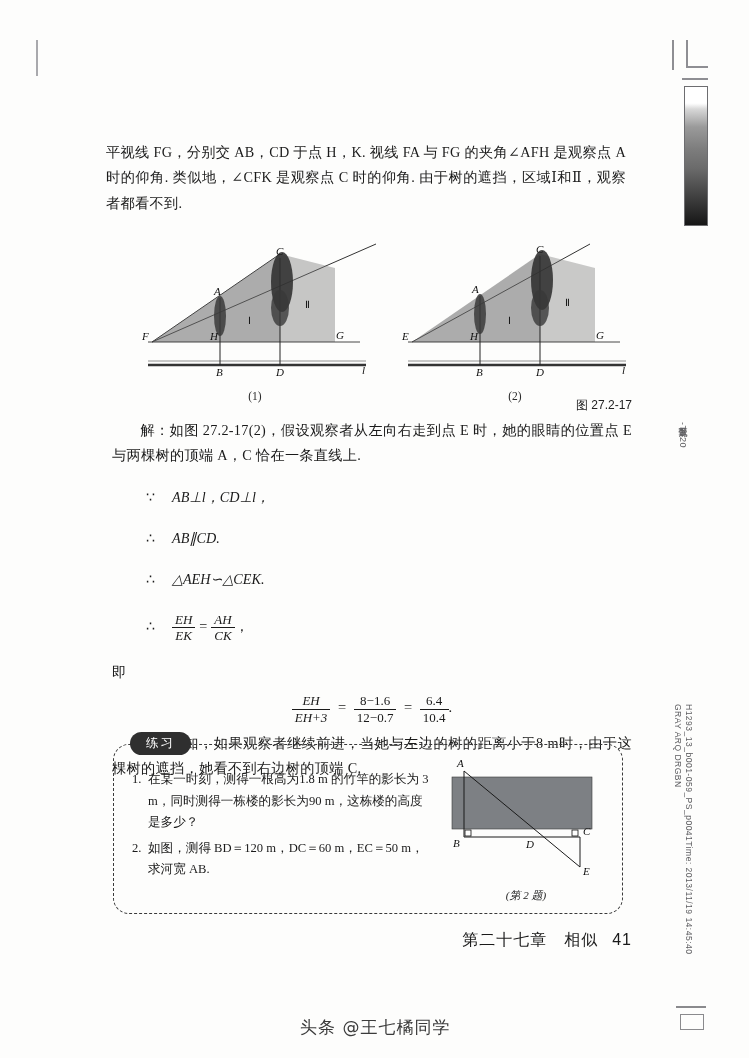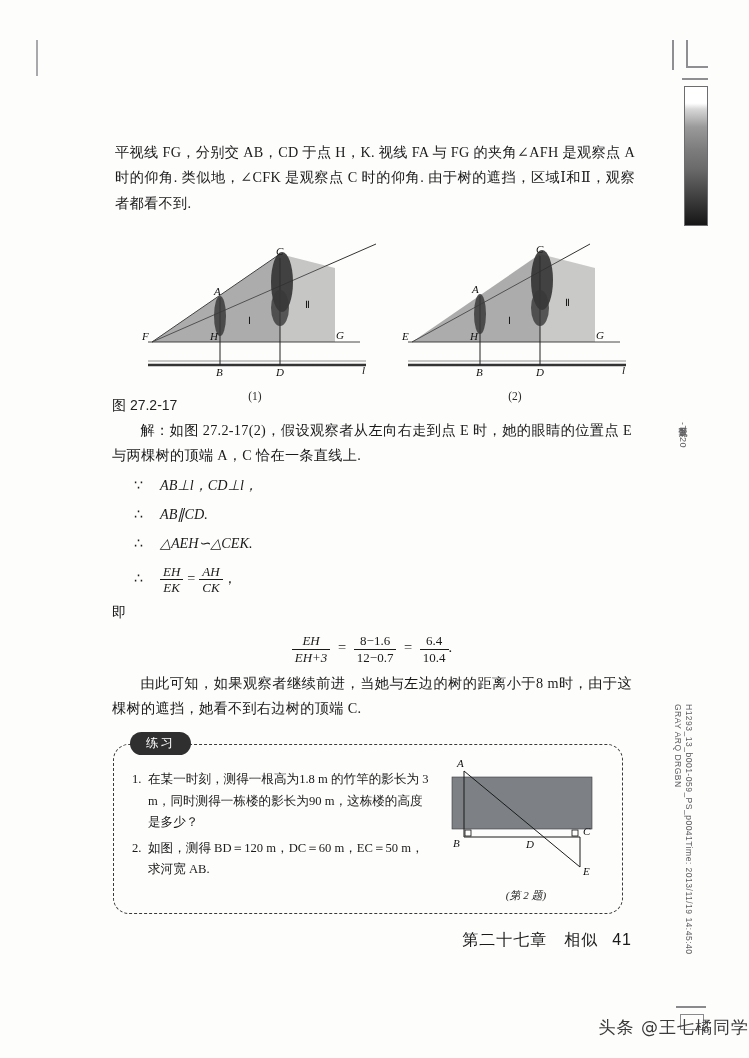--- a/index.html
+++ b/index.html
@@ -39,53 +39,53 @@
     font-family:"Liberation Sans","DejaVu Sans",sans-serif;
     color:#5d5d60;
     white-space:nowrap;
     letter-spacing:.5px;
   }
   .v-book{left:676px;top:420px;font-size:9px;}
   .v-meta1{left:684px;top:704px;font-size:8.5px;}
   .v-meta2{left:673px;top:704px;font-size:8.5px;}
 
   
-  .col{position:absolute;left:115px;top:140px;width:520px;}
+  .col{position:absolute;left:106px;top:140px;width:520px;}
   p.para{
     margin:0 0 1px 0;
     font-size:14.2px;
     line-height:25.4px;
     text-align:justify;
     letter-spacing:.3px;
   }
   p.indent{text-indent:2em;}
   .it{font-style:italic;font-family:"Liberation Serif",serif;}
 
   
   .figrow{position:absolute;left:112px;top:238px;width:520px;height:150px;}
   .figbox{position:absolute;top:0;width:250px;height:150px;}
   .fig1{left:18px;}
   .fig2{left:278px;}
   .figcap{
     position:absolute;bottom:-14px;width:100%;text-align:center;
     font-size:11.5px;color:#2a2a2a;
   }
   .figtitle{
-    position:absolute;left:112px;top:397px;width:520px;text-align:left;
-    font-size:14px;font-family:"Liberation Sans",sans-serif;color:#222;
+    position:absolute;left:112px;top:397px;width:520px;text-align:right;
+    font-size:12px;font-family:"Liberation Sans",sans-serif;color:#222;
   }
 
   
   .mathline{
     text-align:center;font-size:14.5px;margin:4px 0;
   }
   .frac{display:inline-block;vertical-align:middle;text-align:center;font-size:13px;line-height:1.18;}
   .frac .num{display:block;padding:0 3px;border-bottom:1px solid #1a1a1a;}
   .frac .den{display:block;padding:0 3px;}
-  .stepline{font-size:14.2px;line-height:25px;margin:4px;padding-left:18px;}
+  .stepline{font-size:14.2px;line-height:25px;margin:16px;padding-left:18px;}
   .sym{display:inline-block;width:26px;}
 
   
   .exbox{
     position:absolute;left:113px;top:744px;width:508px;height:168px;
     border:1.5px dashed #3a3a3a;border-radius:16px;
   }
   .extag{
     position:absolute;left:16px;top:-13px;
     background:#2f2f2f;color:#ffffff;
@@ -103,21 +103,21 @@
   
   .footer{
     position:absolute;left:0;top:930px;width:632px;text-align:right;
     font-size:16px;color:#1a1a1a;letter-spacing:1px;
   }
   .footer .pg{margin-left:14px;font-family:"Liberation Sans",sans-serif;}
 
   
   .watermark{
     position:absolute;left:0;top:1016px;width:749px;
-    text-align:right;
+    text-align:left;
     font-family:"DejaVu Sans",sans-serif;
     font-size:17px;color:#3b3b3b;letter-spacing:1px;
   }
   .wm-inner{display:inline-block;padding-left:300px;}
   svg{display:block;}
   .lbl{font-style:italic;font-family:"Liberation Serif",serif;font-size:11px;fill:#111;}
   .lblr{font-family:"Liberation Serif",serif;font-size:10px;fill:#111;}
 </style>
 </head>
 <body>

